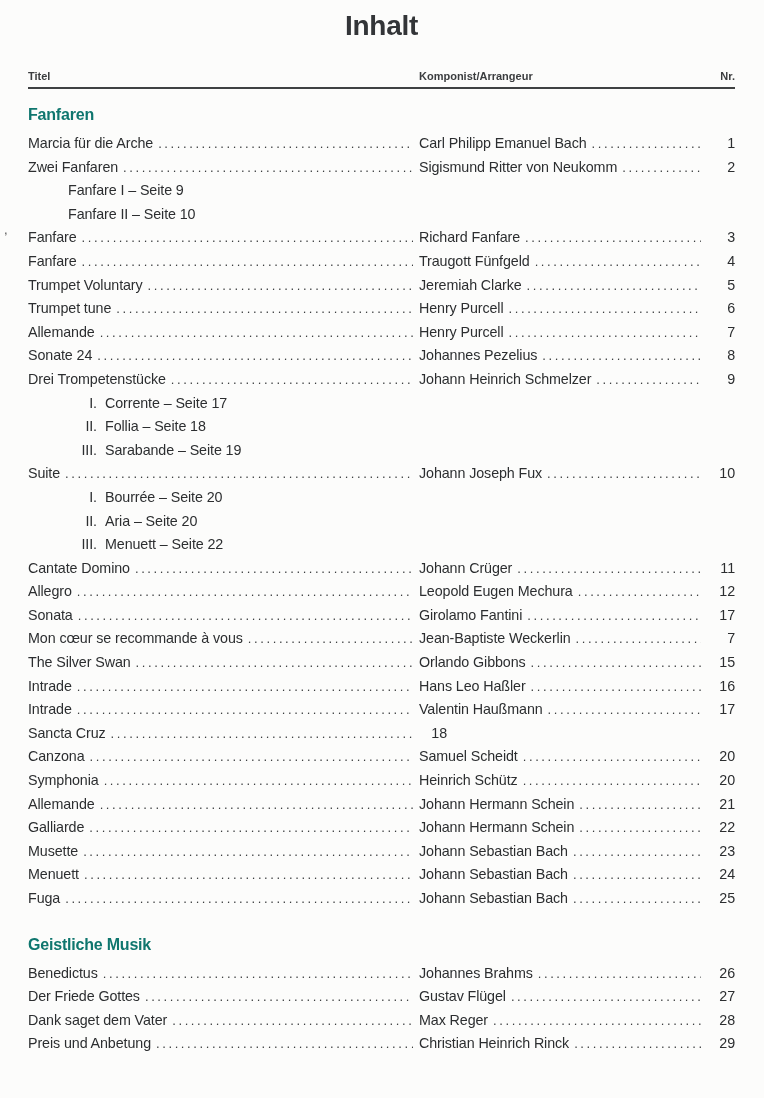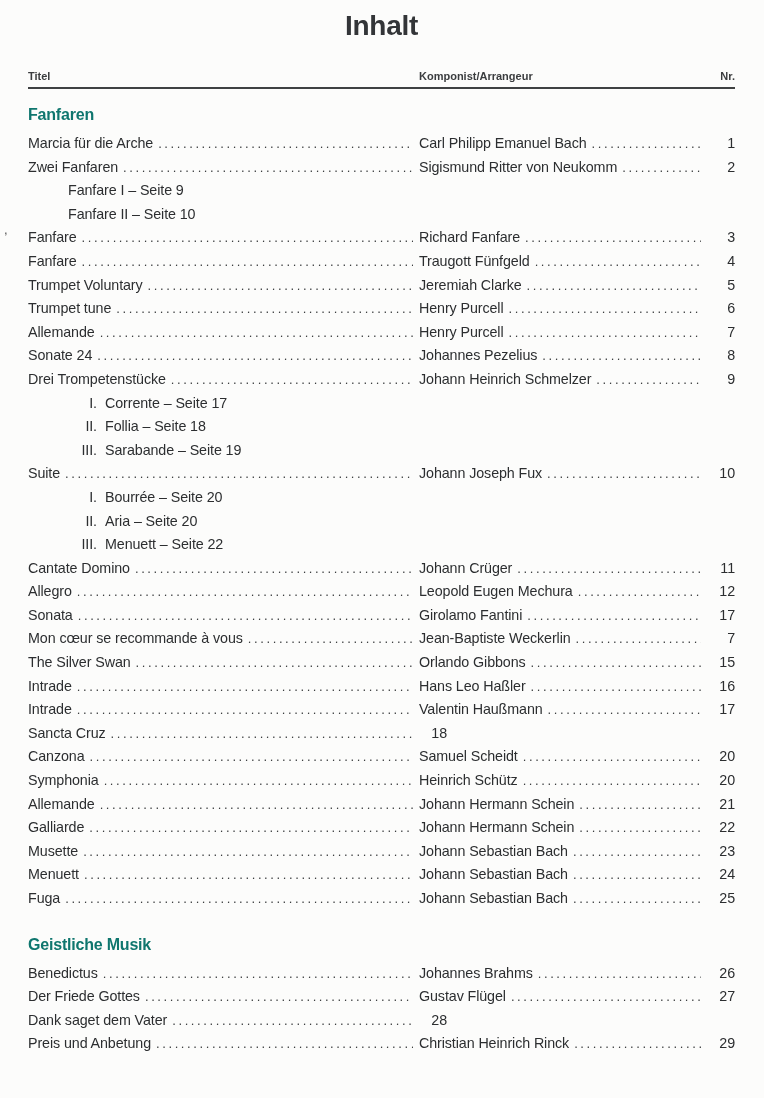--- a/index.html
+++ b/index.html
@@ -447,20 +447,24 @@
       <span class="leader"></span>
     </span>
     <span class="cell-nr">27</span>
   </div>
 
   <div class="row">
     <span class="cell-title">
       <span class="t">Dank saget dem Vater</span>
       <span class="leader"></span>
     </span>
+    <span class="cell-composer">
+      <span class="t">Max Reger</span>
+      <span class="leader"></span>
+    </span>
     <span class="cell-nr">28</span>
   </div>
 
   <div class="row">
     <span class="cell-title">
       <span class="t">Preis und Anbetung</span>
       <span class="leader"></span>
     </span>
     <span class="cell-composer">
       <span class="t">Christian Heinrich Rinck</span>

